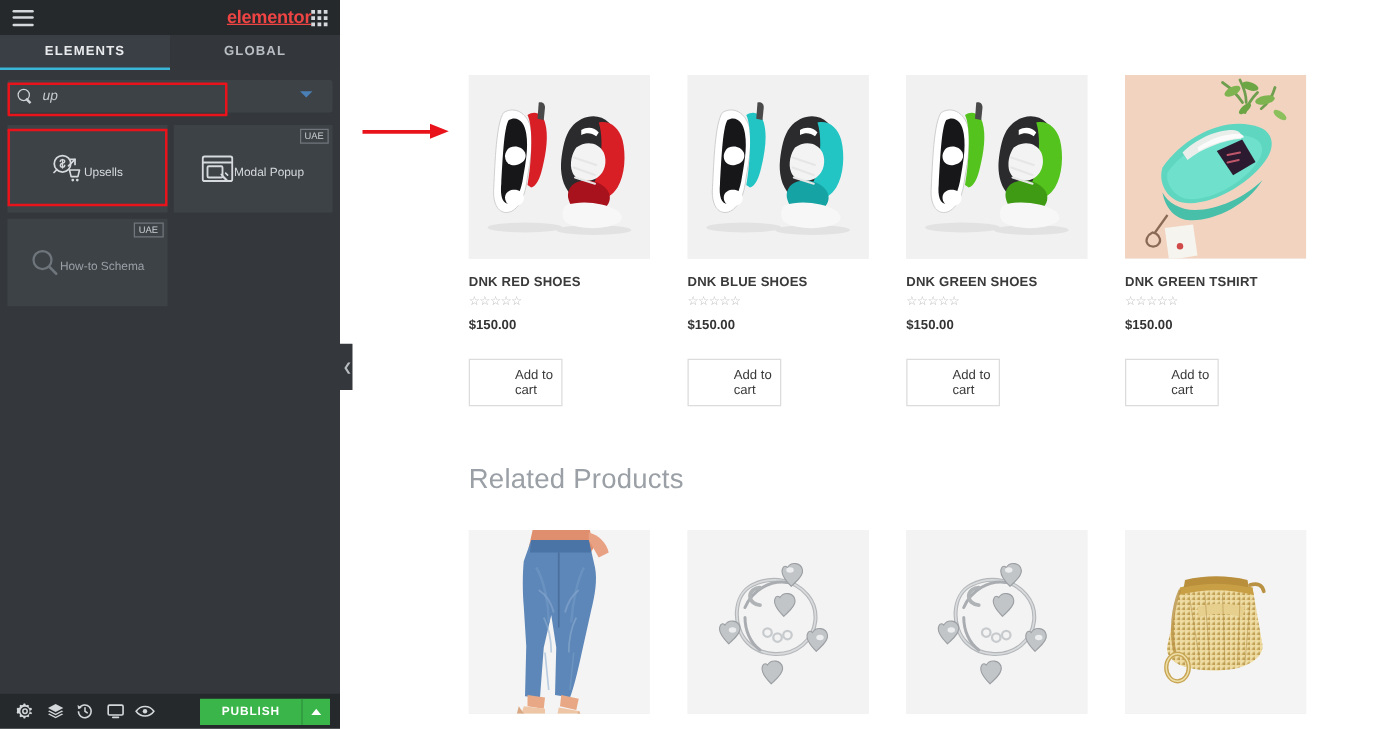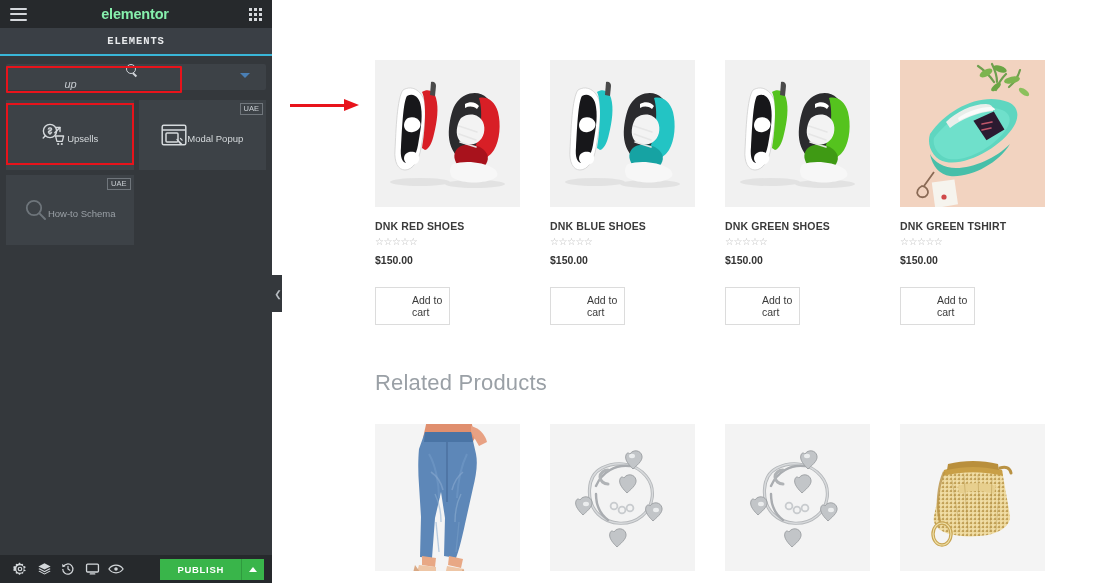--- a/index.html
+++ b/index.html
@@ -19,47 +19,48 @@
     display:flex; flex-direction:column;
   }
   .panel-header {
     height:28px; background:#26292c;
     display:flex; align-items:center; justify-content:space-between;
     padding:0 10px; flex:none;
   }
   .hamburger { width:17px; height:13px; display:flex; flex-direction:column; justify-content:space-between; cursor:pointer; }
   .hamburger span { display:block; height:2px; background:#d5d8dc; border-radius:1px; }
   .brand-title {
-    color:#86efac; font-size:14.5px; font-weight:bold;
-    letter-spacing:-0.2px; flex:1; text-align:center;
+    color:#ef4444; font-size:14.5px; font-weight:bold;
+    letter-spacing:-0.2px; flex:1; text-align:right;
     margin-left:-6px;
+    text-decoration:underline;
   }
   .grid-icon { display:grid; grid-template-columns:repeat(3,3px); grid-template-rows:repeat(3,3px); gap:2px; cursor:pointer; }
   .grid-icon i { display:block; width:3px; height:3px; background:#d5d8dc; }
 
-  .tabs { height:28px; display:flex; flex:none; background:#b91c1c;font-family:Liberation Mono, monospace; }
+  .tabs { height:28px; display:flex; flex:none; background:#b91c1c; }
   .tab {
     flex:1; display:flex; align-items:center; justify-content:center;
     font-size:10.5px; font-weight:bold; letter-spacing:0.9px;
     color:#b9bec4; cursor:pointer;
     background:#3f444a;
     border-bottom:2px solid transparent;
   }
   .tab.active { background:#3a3f45; color:#e8eaec; border-bottom-color:#39b6d8; }
   .tab.inactive { background:#33373b; }
 
   .search-wrap {
     position:relative; flex:none;
     padding:8px 6px 6px 6px;
     background:#34383c;
   }
   .search-row {
     display:flex; align-items:center;
     height:26px; background:#3d4247;
-    border-radius:2px; padding:0 8px;flex-direction:column;
+    border-radius:2px; padding:0 8px;
   }
   .search-ico { width:13px; height:13px; position:relative; flex:none; margin-right:7px; }
   .search-ico::before {
     content:""; position:absolute; left:0; top:0;
     width:8px; height:8px; border:1.6px solid #cfd3d8; border-radius:50%;
   }
   .search-ico::after {
     content:""; position:absolute; left:7px; top:7.5px;
     width:5px; height:1.6px; background:#cfd3d8;
     transform:rotate(45deg); transform-origin:left center;
@@ -230,20 +231,21 @@
           <i></i>
           <i></i>
           <i></i>
           <i></i>
           <i></i>
       </div>
     </div>
 
     <div class="tabs">
       <div class="tab active">ELEMENTS</div>
+      <div class="tab inactive">GLOBAL</div>
     </div>
 
     <div class="search-wrap">
       <div class="search-row">
         <span class="search-ico"></span>
         <input class="search-value" value="up" style="">
       </div>
       <span class="chevron-blue"></span>
     </div>
     <div class="hl-search"></div>

